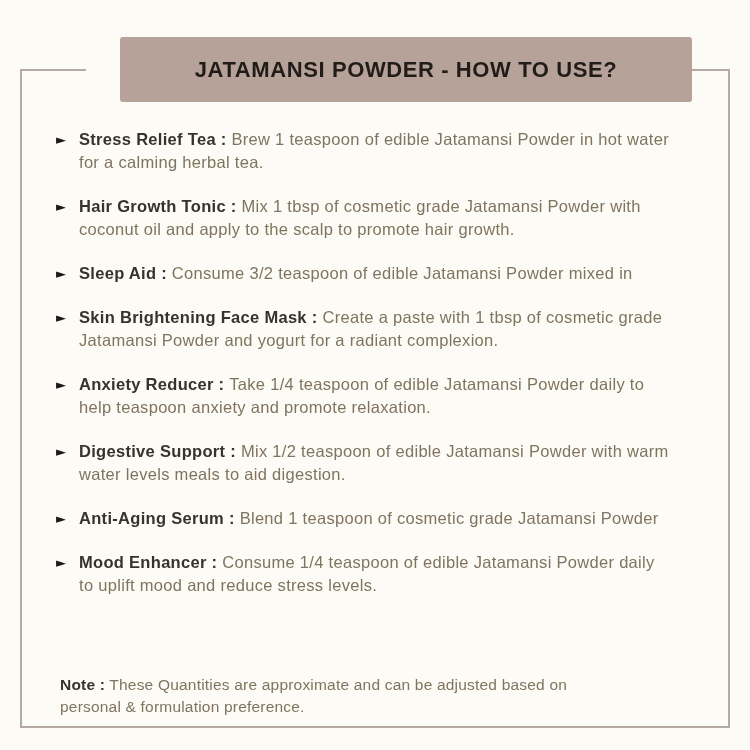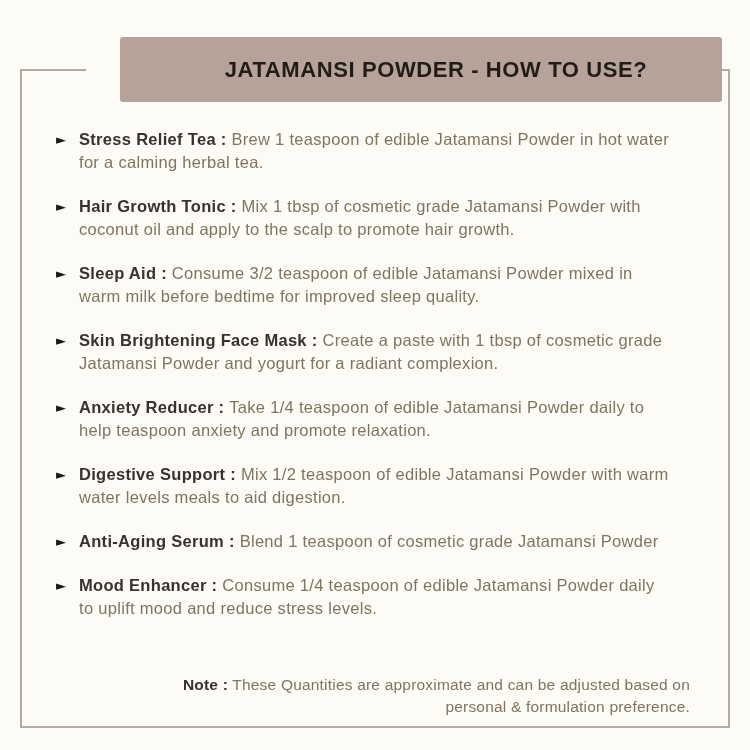--- a/index.html
+++ b/index.html
@@ -18,21 +18,21 @@
     border-top:none;
   }
   .frame-seg{position:absolute;top:69px;height:2px;background:var(--frame,#b5aaa2);}
   .seg-left{left:20px;width:66px;}
   .seg-right{left:662px;width:68px;}
   
   .banner{
     position:absolute;left:120px;top:37px;width:572px;height:65px;
     background:var(--banner-bg,#b6a298);
     border-radius:3px;
-    display:flex;align-items:center;justify-content:center;padding-left:30px;
+    display:flex;align-items:center;justify-content:center;
   }
   .banner h1{
     margin:0;
     font-size:22px;font-weight:700;letter-spacing:.6px;
     color:var(--banner-text,#211c18);
   }
   
   .list{position:absolute;left:56px;top:128px;width:640px;}
   .item{display:flex;align-items:flex-start;margin-bottom:21px;}
   .bullet{
@@ -42,21 +42,21 @@
     color:var(--bullet,#1a1a1a);
   }
   .text{
     font-size:16.5px;line-height:23px;letter-spacing:.3px;
     color:var(--body-text,#7f745f);
   }
   .label{font-weight:700;color:var(--label-text,#37322d);}
   
   .note{
     position:absolute;left:60px;top:674px;width:630px;
-    text-align:right;
+    text-align:left;
     font-size:15.5px;line-height:22px;letter-spacing:.2px;
     color:var(--body-text,#7f745f);
   }
   .note-label{font-weight:700;color:var(--label-text,#37322d);}
 </style>
 </head>
 <body>
 
 <div class="page">
 
@@ -75,21 +75,21 @@
       <div class="text"><span class="label"><span>Stress Relief Tea</span><span> : </span></span><span>Brew 1 teaspoon of edible Jatamansi Powder in hot water</span><br><span>for a calming herbal tea.</span></div>
     </div>
 
     <div class="item">
       <span class="bullet">►</span>
       <div class="text"><span class="label"><span>Hair Growth Tonic</span><span> : </span></span><span>Mix 1 tbsp of cosmetic grade Jatamansi Powder with</span><br><span>coconut oil and apply to the scalp to promote hair growth.</span></div>
     </div>
 
     <div class="item">
       <span class="bullet">►</span>
-      <div class="text"><span class="label"><span>Sleep Aid</span><span> : </span></span><span>Consume 3/2 teaspoon of edible Jatamansi Powder mixed in</span><br><span>warm milk before bedtime for improved sleep quality.</span></div>
+      <div class="text"><span class="label"><span>Sleep Aid</span><span> : </span></span><span>Consume 3/2 teaspoon of edible Jatamansi Powder mixed in</span><br></div>
     </div>
 
     <div class="item">
       <span class="bullet">►</span>
       <div class="text"><span class="label"><span>Skin Brightening Face Mask</span><span> : </span></span><span>Create a paste with 1 tbsp of cosmetic grade</span><br><span>Jatamansi Powder and yogurt for a radiant complexion.</span></div>
     </div>
 
     <div class="item">
       <span class="bullet">►</span>
       <div class="text"><span class="label"><span>Anxiety Reducer</span><span> : </span></span><span>Take 1/4 teaspoon of edible Jatamansi Powder daily to</span><br><span>help teaspoon anxiety and promote relaxation.</span></div>

